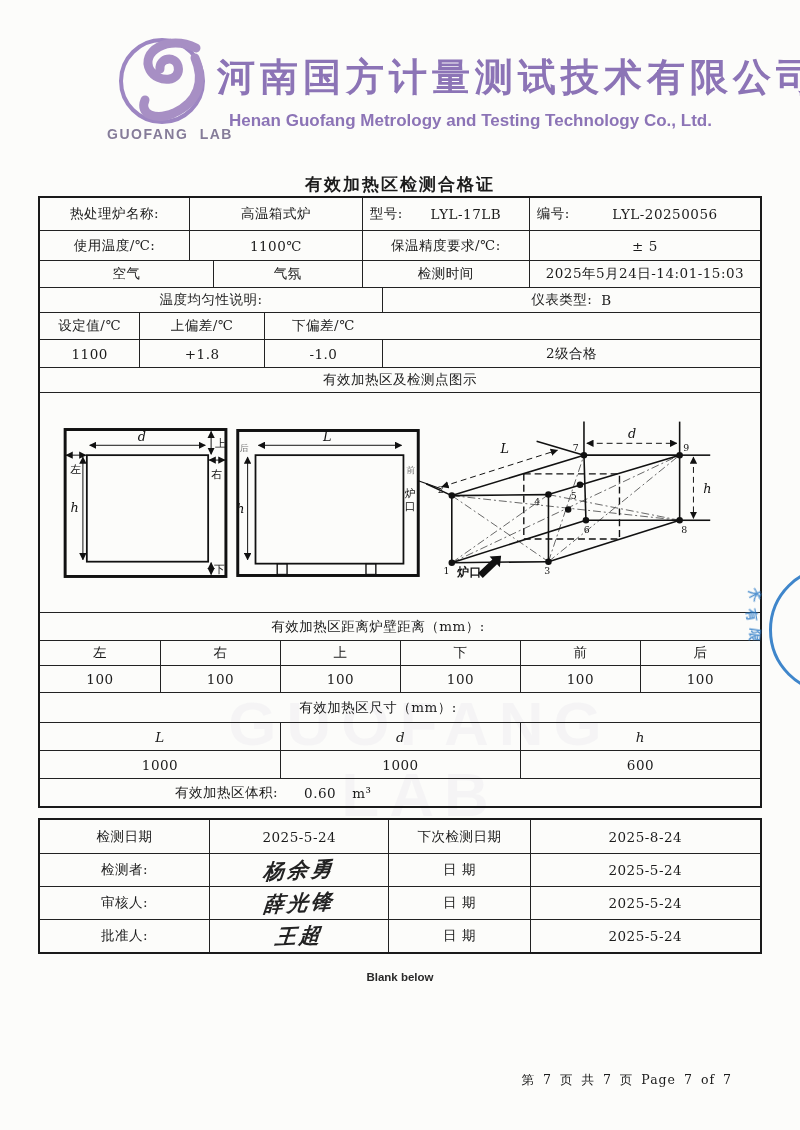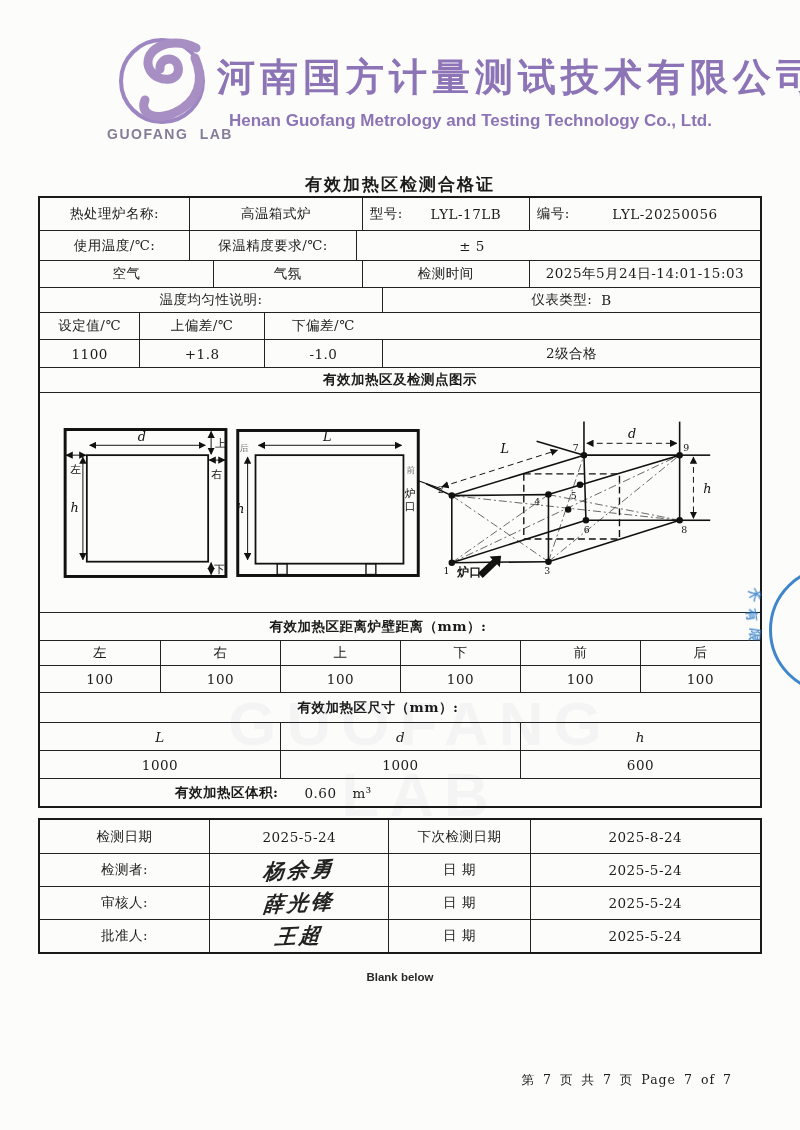--- a/index.html
+++ b/index.html
@@ -20,21 +20,21 @@
   .tbl{position:absolute;left:38px;width:724px;border:2.5px solid #1a1a1a;box-sizing:border-box;background:transparent;}
   .main-tbl{top:196px;}
   .btm-tbl{top:818px;}
   .t-row{display:flex;border-top:1.5px solid #222;box-sizing:border-box;}
   .t-row:first-child{border-top:none;}
   .c{box-sizing:border-box;border-left:1.5px solid #222;display:flex;align-items:center;
      justify-content:center;font-size:13.5px;letter-spacing:.5px;overflow:hidden;}
   .c:first-child{border-left:none;}
   .c .lbl{flex:none;padding-left:7px;}
   .c .val{flex:1;text-align:center;}
-  .sec-head{font-weight:700;}
+  .sec-head{font-weight:400;}
   .shiftL{transform:translateX(-22px);}
   .vol-row{justify-content:flex-start;padding-left:135px;}
   .vol-row .sp1{margin-left:26px;}
   .vol-row .sp2{margin-left:16px;}
   .signature{font-size:21px;font-weight:700;font-style:italic;letter-spacing:3px;
              transform:rotate(-3deg) skewX(-8deg);color:#222;}
   
   .diag-cell{padding:0;}
   
   .blank-cn{position:absolute;left:0;top:951px;width:100%;text-align:center;font-size:15px;letter-spacing:2px;}
@@ -84,20 +84,21 @@
         <span class="val">LYL-17LB</span>
       </div>
       <div class="c" style="width:32.1%">
         <span class="lbl">编号:</span>
         <span class="val">LYL-20250056</span>
       </div>
     </div>
 
     <div class="t-row" style="height:30px">
       <div class="c" style="width:20.7%">使用温度/℃:</div>
+      <div class="c" style="width:24.0%">1100℃</div>
       <div class="c" style="width:23.2%">保温精度要求/℃:</div>
       <div class="c" style="width:32.1%">± 5</div>
     </div>
 
     <div class="t-row" style="height:27px">
       <div class="c" style="width:24.0%">空气</div>
       <div class="c" style="width:20.7%">气氛</div>
       <div class="c" style="width:23.2%">检测时间</div>
       <div class="c" style="width:32.1%">2025年5月24日-14:01-15:03</div>
     </div>

